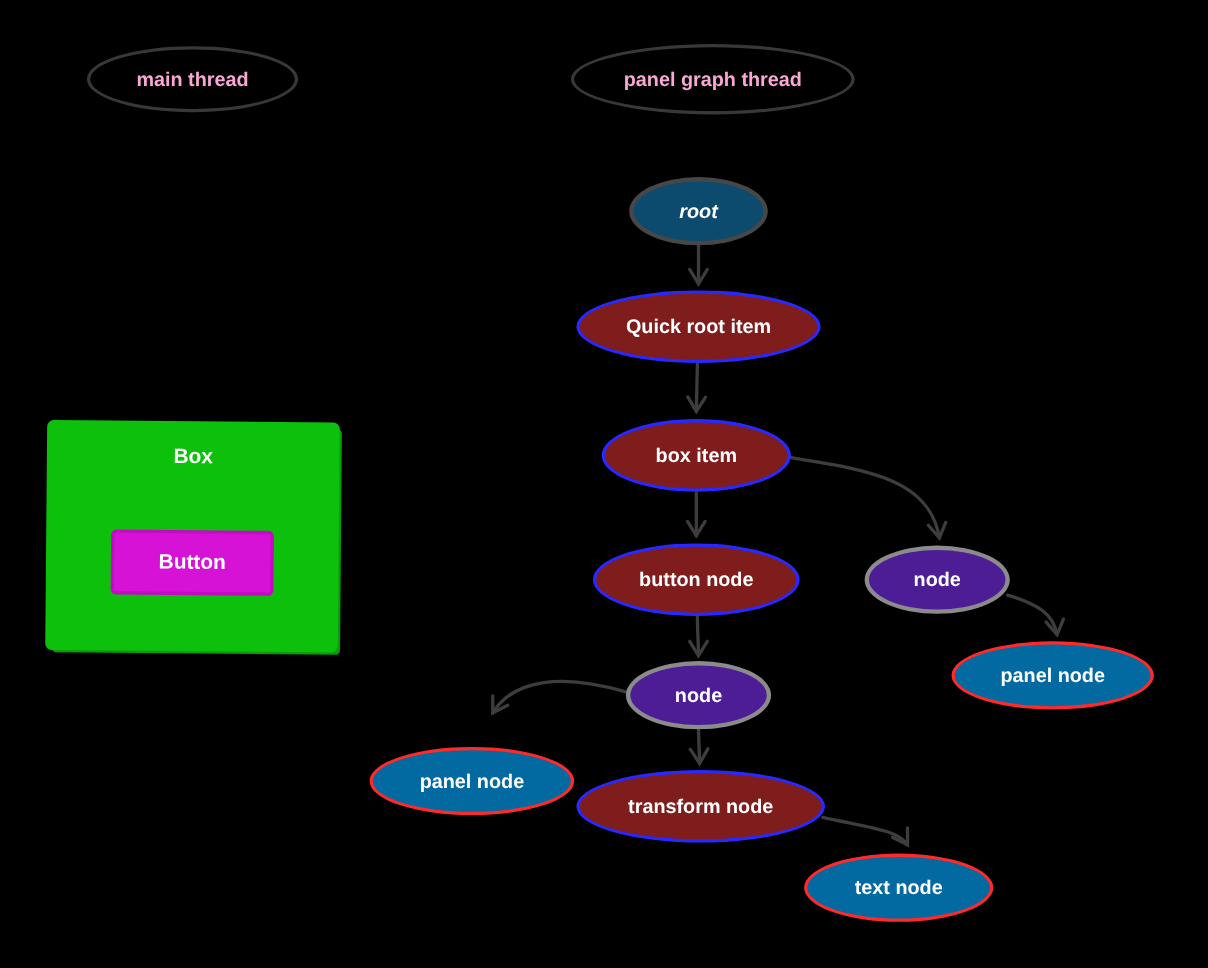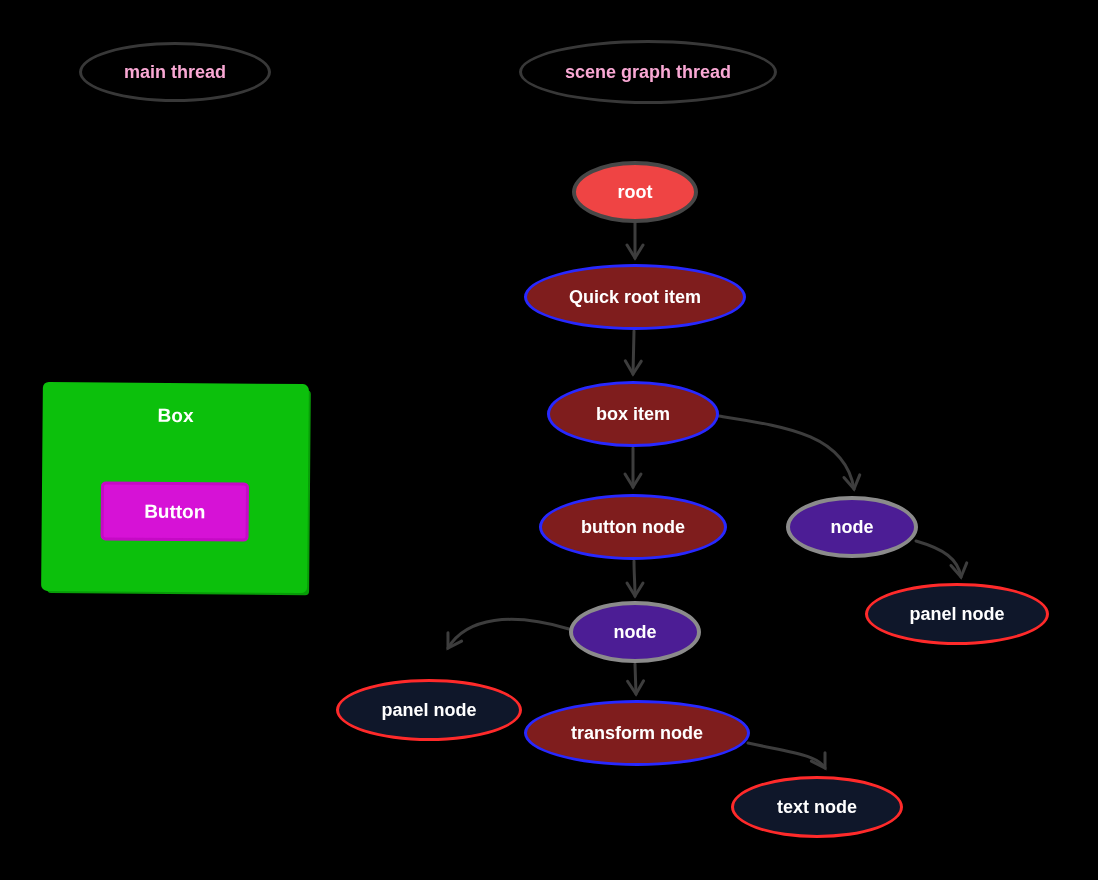--- a/index.html
+++ b/index.html
@@ -28,24 +28,24 @@
     color: #ffffff;
     font-weight: bold;
     font-size: 18px;
     text-align: center;
   }
   .thread-ellipse {
     background: transparent;
     border: 3px solid #383838;
     color: #f9a8d4;
   }
-  .node-gray-root { background: #ef4444; border: 4px solid #474747; }
+  .node-gray-root { background: #0c4a6e; border: 4px solid #474747; font-style: italic; }
   .node-gray     { background: #4c1d95; border: 4px solid #8b8b8b; }
   .node-blue     { background: #7f1d1d; border: 3px solid #2828ff; }
-  .node-red      { background: #0f172a; border: 3px solid #ff2a2a; }
+  .node-red      { background: #0369a1; border: 3px solid #ff2a2a; }
 
   .ui-box {
     position: absolute;
     left: 42px; top: 383px;
     width: 266px; height: 209px;
     background: #0cc00c;
     border-radius: 6px;
     transform: rotate(0.5deg);
     box-shadow: 4px 4px 0 -2px #089c08;
     color: #ffffff;
@@ -99,21 +99,21 @@
     <path class="edge" d="M 634 561 C 634 574, 635 584, 635 596" marker-end="url(#arrow)"></path>
     <path class="edge" d="M 569 629 C 512 612, 467 617, 448 648" marker-end="url(#arrow)"></path>
     <path class="edge" d="M 635 664 L 636 694" marker-end="url(#arrow)"></path>
     <path class="edge" d="M 748 743 C 794 753, 817 755, 825 768" marker-end="url(#arrow)"></path>
   </svg>
 
   <div class="ellipse thread-ellipse" style="left:79px; top:42px; width:192px; height:60px;">
     <span>main thread</span>
   </div>
   <div class="ellipse thread-ellipse" style="left:519px; top:40px; width:258px; height:64px;">
-    <span>scene graph thread</span>
+    <span>panel graph thread</span>
   </div>
 
   <div class="ellipse node-gray-root" style="left:572px; top:161px; width:126px; height:62px;">
     <span>root</span>
   </div>
 
   <div class="ellipse node-blue" style="left:524px; top:264px; width:222px; height:66px;">
     <span>Quick root item</span>
   </div>
 

